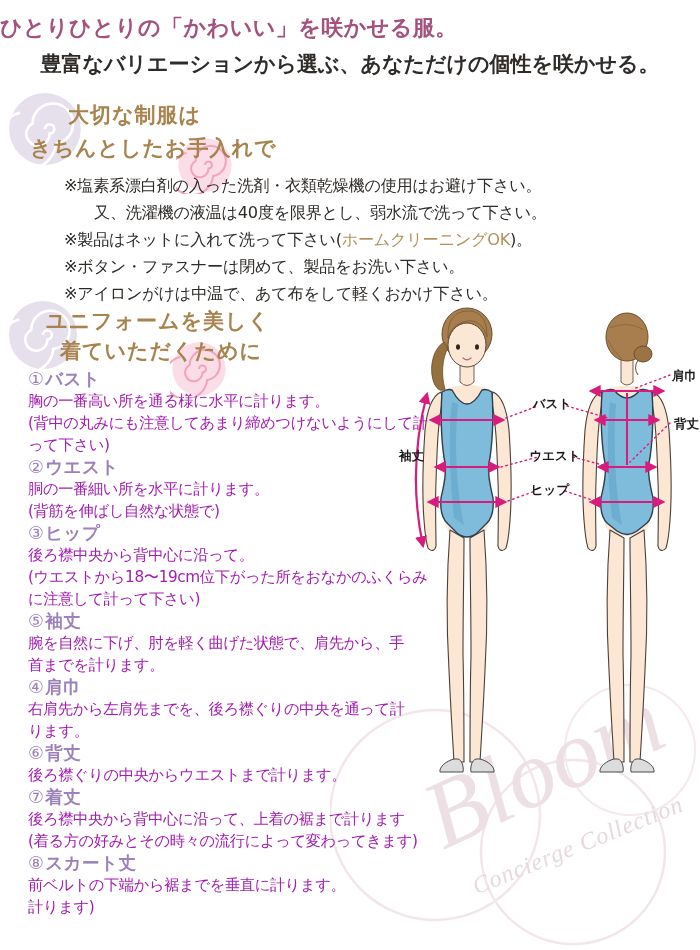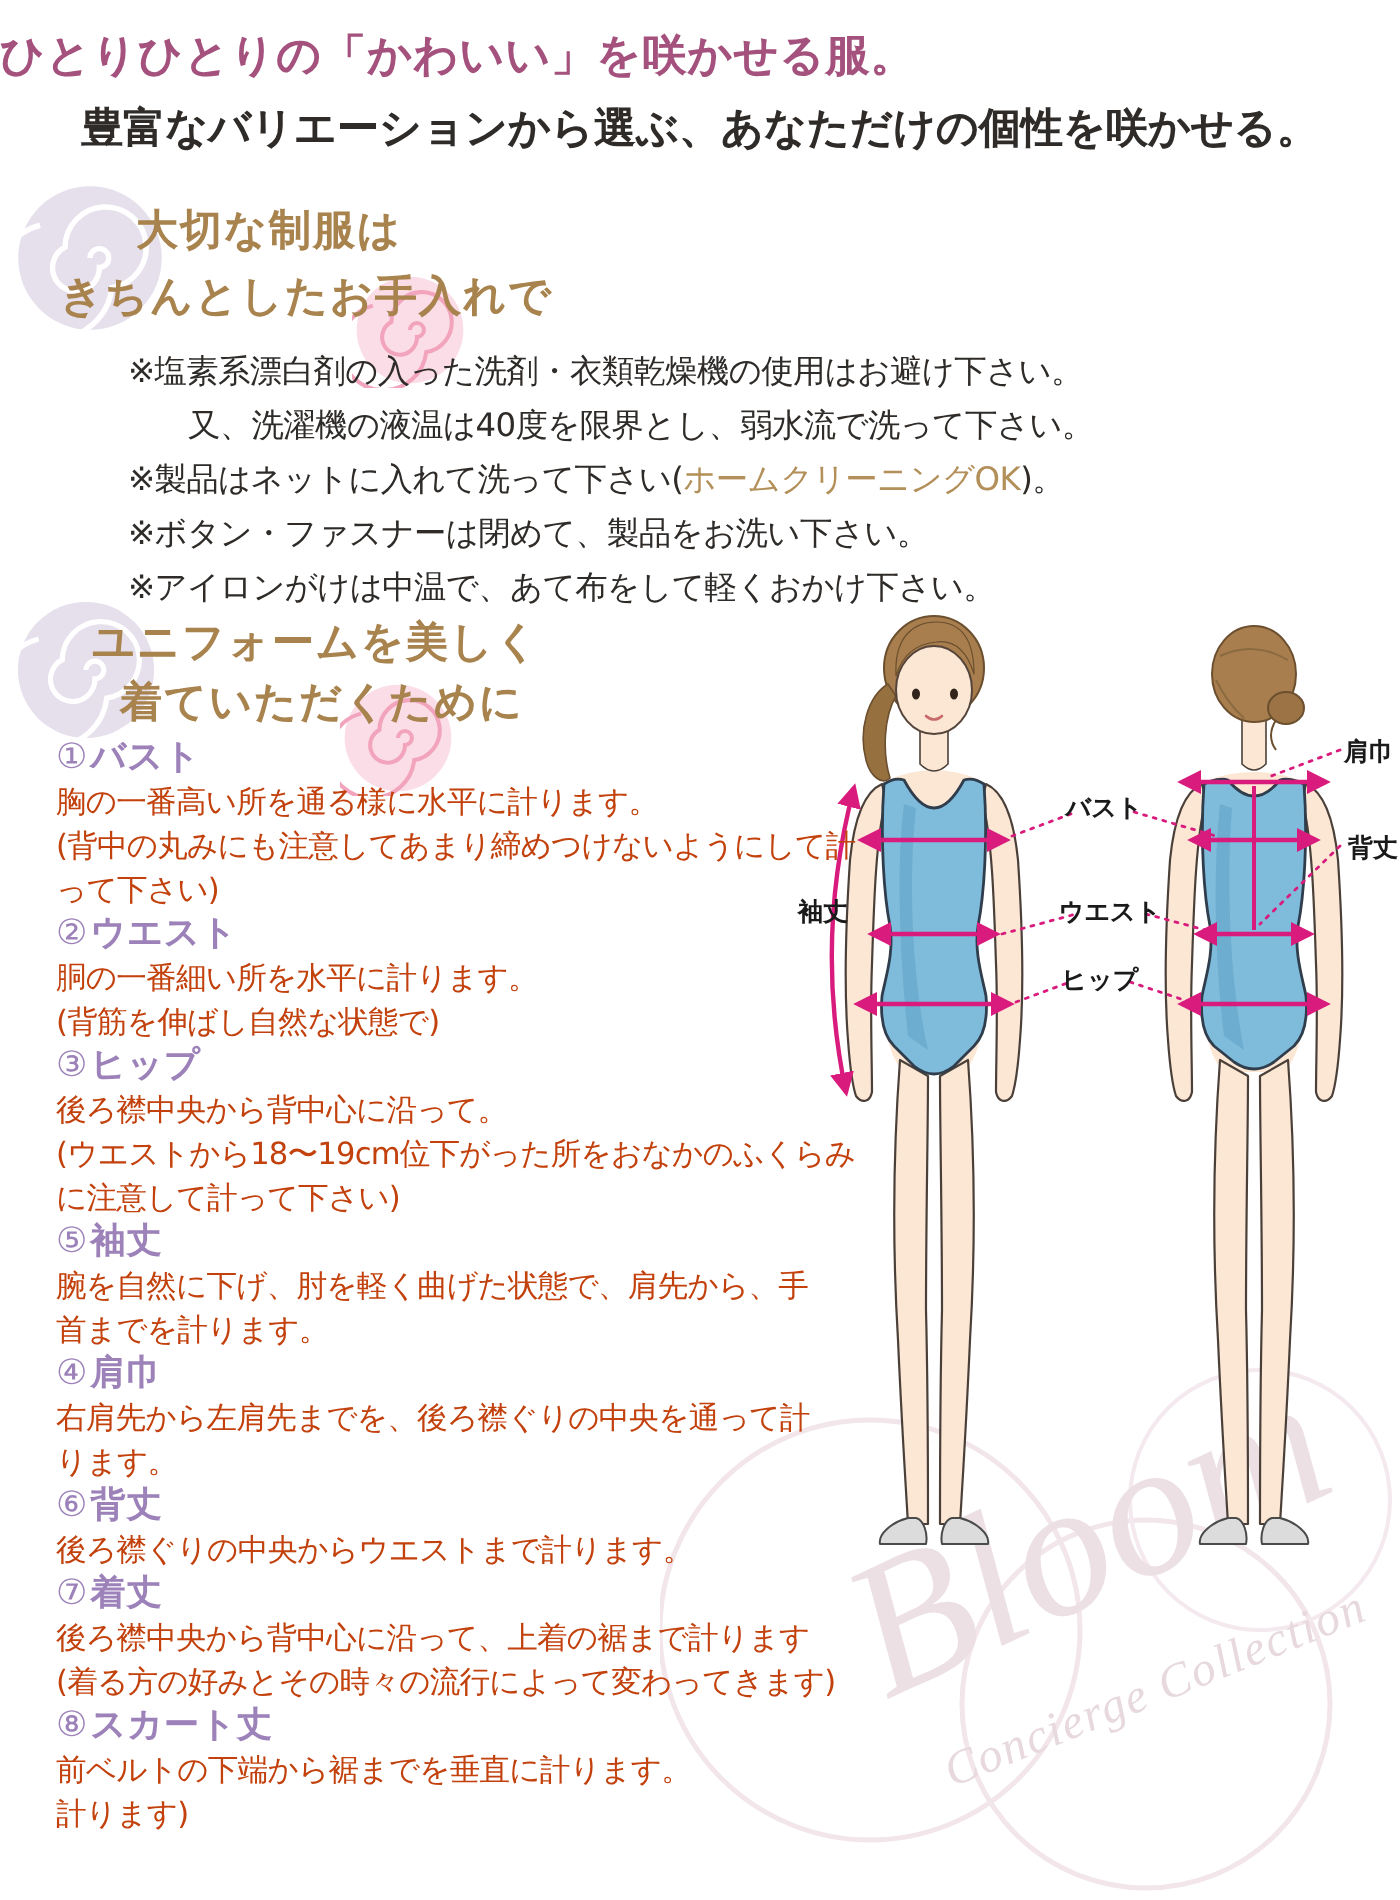--- a/index.html
+++ b/index.html
@@ -33,21 +33,21 @@
   .care-hl{color:#b3905a;}
   
   .measure-list{
     position:absolute;left:28px;top:348px;width:424px;z-index:3;margin-top:20px;
   }
   .m-label{
     font-size:17.5px;line-height:22px;color:#9d82ba;font-weight:600;letter-spacing:.5px;
   }
   .m-label .m-num{margin-right:1px;font-weight:400;}
   .m-line{
-    font-size:15.3px;line-height:22px;color:#c2410c;letter-spacing:-.4px;
+    font-size:15.3px;line-height:22px;color:#a21caf;letter-spacing:-.4px;
   }
   
   .diagram{position:absolute;left:394px;top:290px;z-index:2;}
   .diagram text{
     font-family:"DejaVu Sans",sans-serif;font-size:12.5px;font-weight:700;fill:#1a1a1a;
   }
   
   .wm-script{
     position:absolute;left:378px;top:712px;width:330px;text-align:center;z-index:1;
     font-family:"Liberation Serif","DejaVu Serif",serif;font-style:italic;

